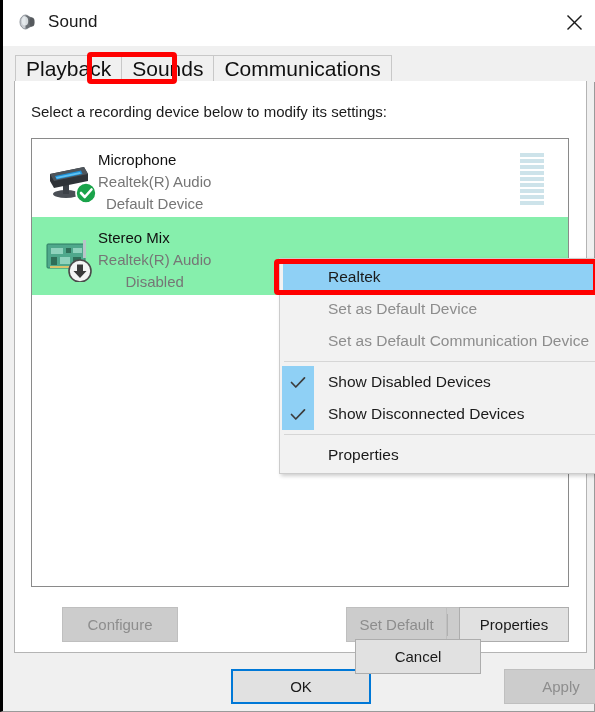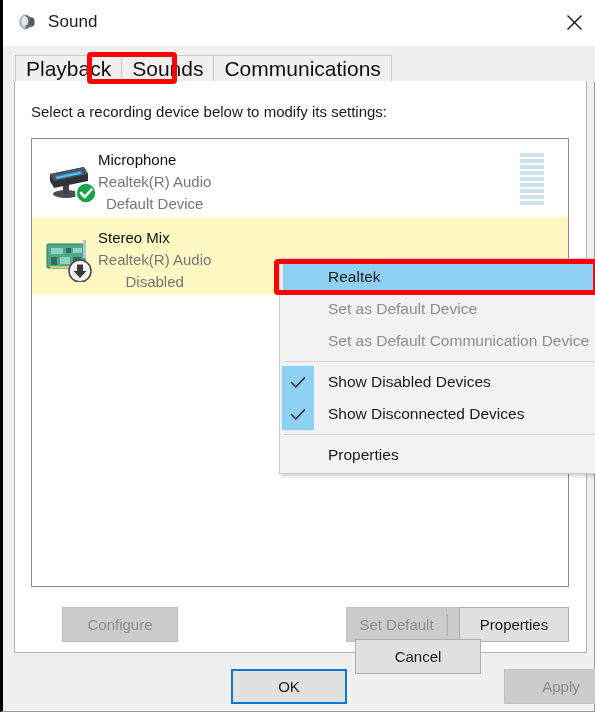--- a/index.html
+++ b/index.html
@@ -126,21 +126,21 @@
     border: 1px solid #8a8a8a;
     box-sizing: border-box;
     overflow: hidden;
   }
   .device-row {
     position: relative;
     height: 78px;
     box-sizing: border-box;
     cursor: default;
   }
-  .device-row.selected { background: #fef9c3; }
+  .device-row.selected { background: #86efac; }
   .device-icon {
     position: absolute;
     left: 12px; top: 15px;
     width: 54px; height: 50px;
   }
   .device-text {
     position: absolute;
     left: 66px; top: 10px;
   }
   .device-name {
@@ -231,21 +231,21 @@
 
   #btn-configure { left: 28px; top: 607px; width: 116px; height: 35px; }
   #btn-setdefault {
     left: 312px; top: 607px; width: 100px; height: 35px;
     border-right: none;
   }
   #btn-setdefault-arrow {
     left: 412px; top: 607px; width: 36px; height: 35px;
   }
   #btn-properties { left: 456px; top: 607px; width: 110px; height: 35px; }
-  #btn-ok { left: 228px; top: 669px; width: 116px; height: 35px; }
+  #btn-ok { left: 228px; top: 669px; width: 140px; height: 35px; }
   #btn-cancel { left: 352px; top: 639px; width: 126px; height: 35px; }
   #btn-apply { left: 470px; top: 669px; width: 114px; height: 35px; }
 
   .sep-line {
     position: absolute;
     width: 1px;
     height: 22px;
     background: #b0b0b0;
     left: 0; top: 6px;
   }

